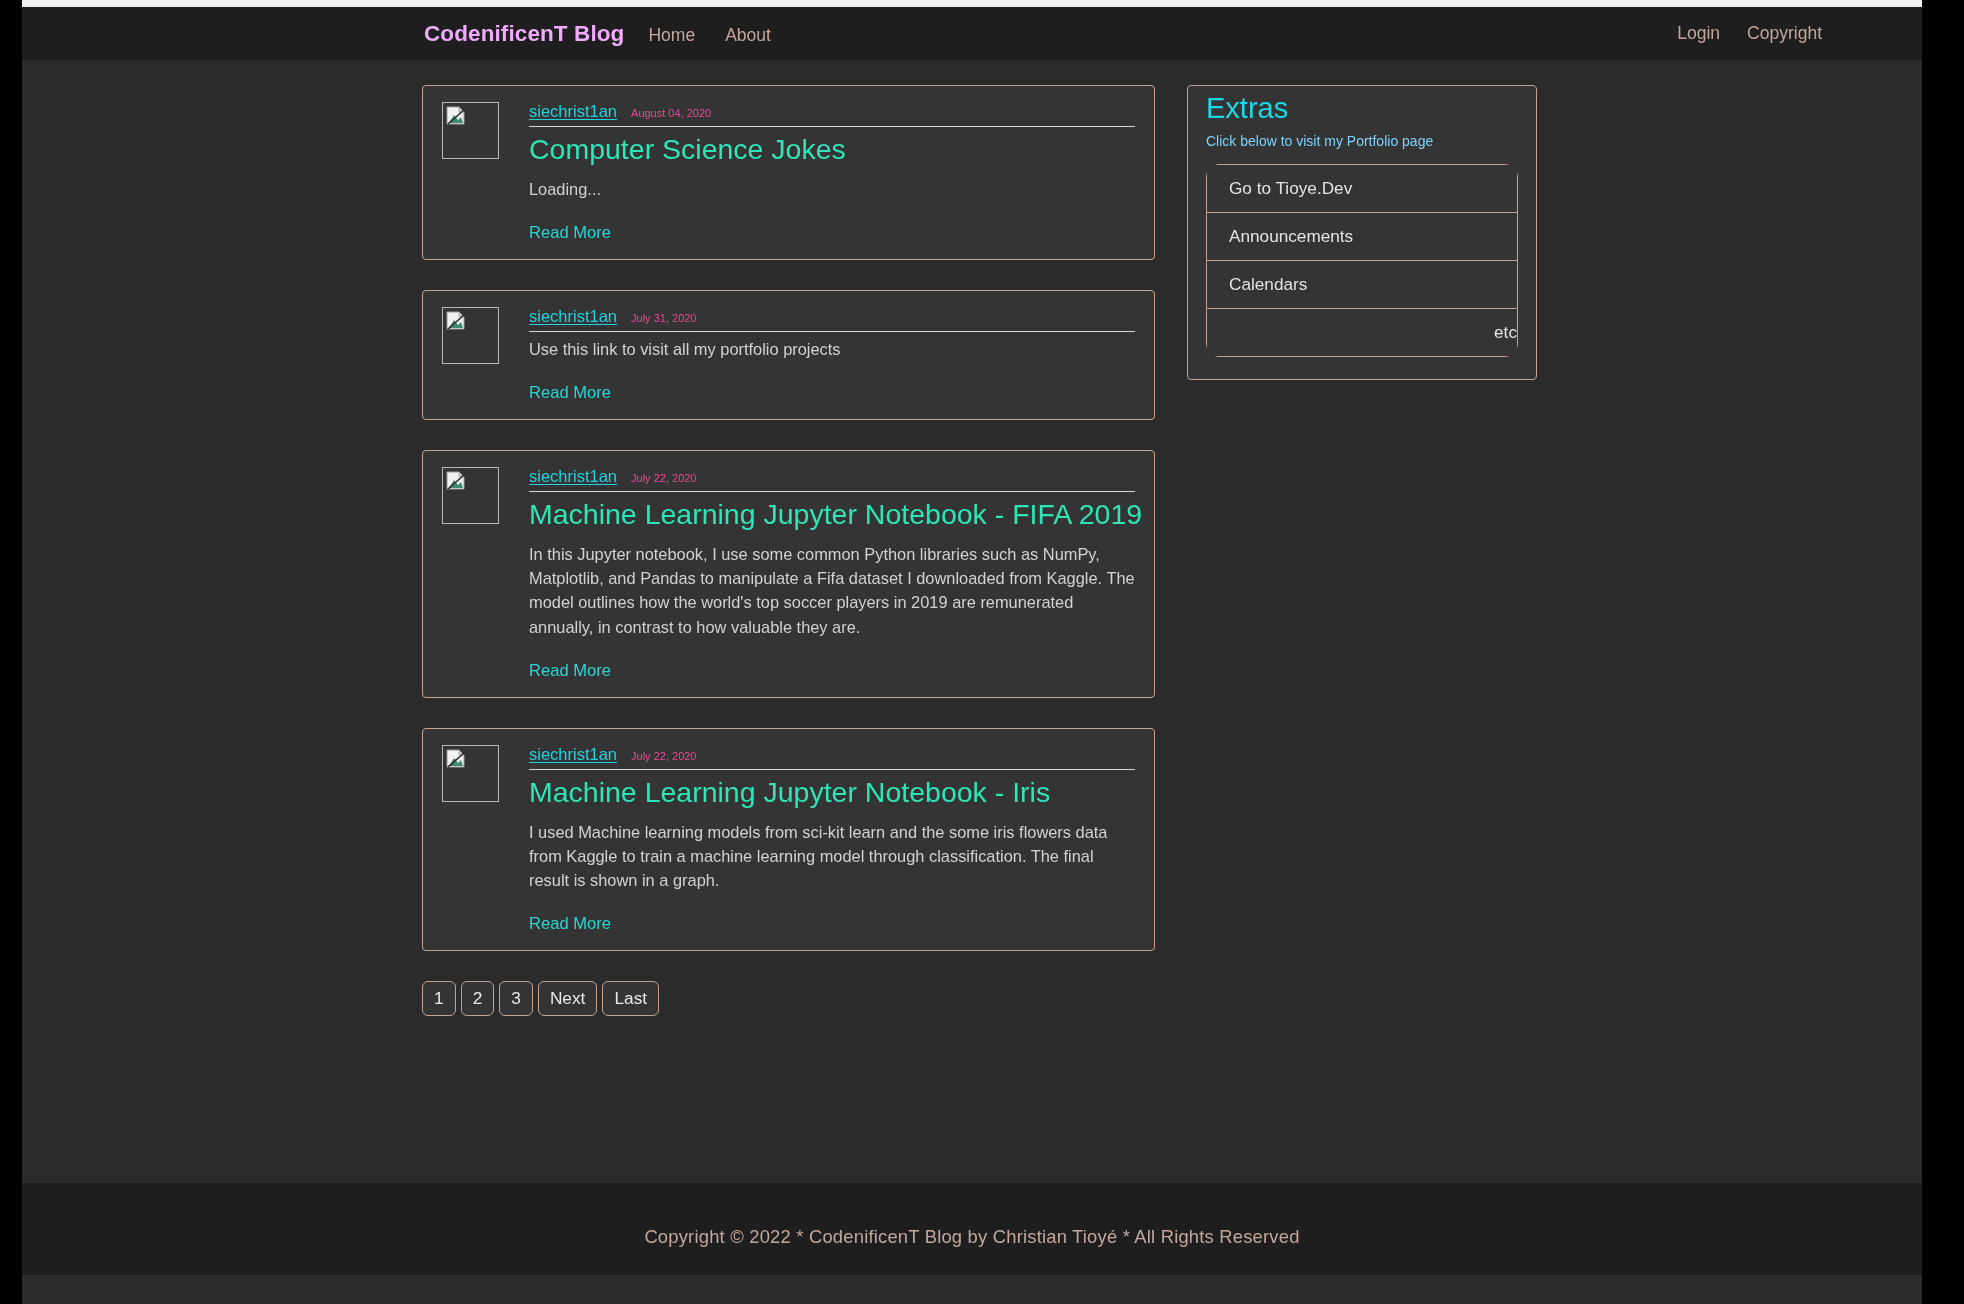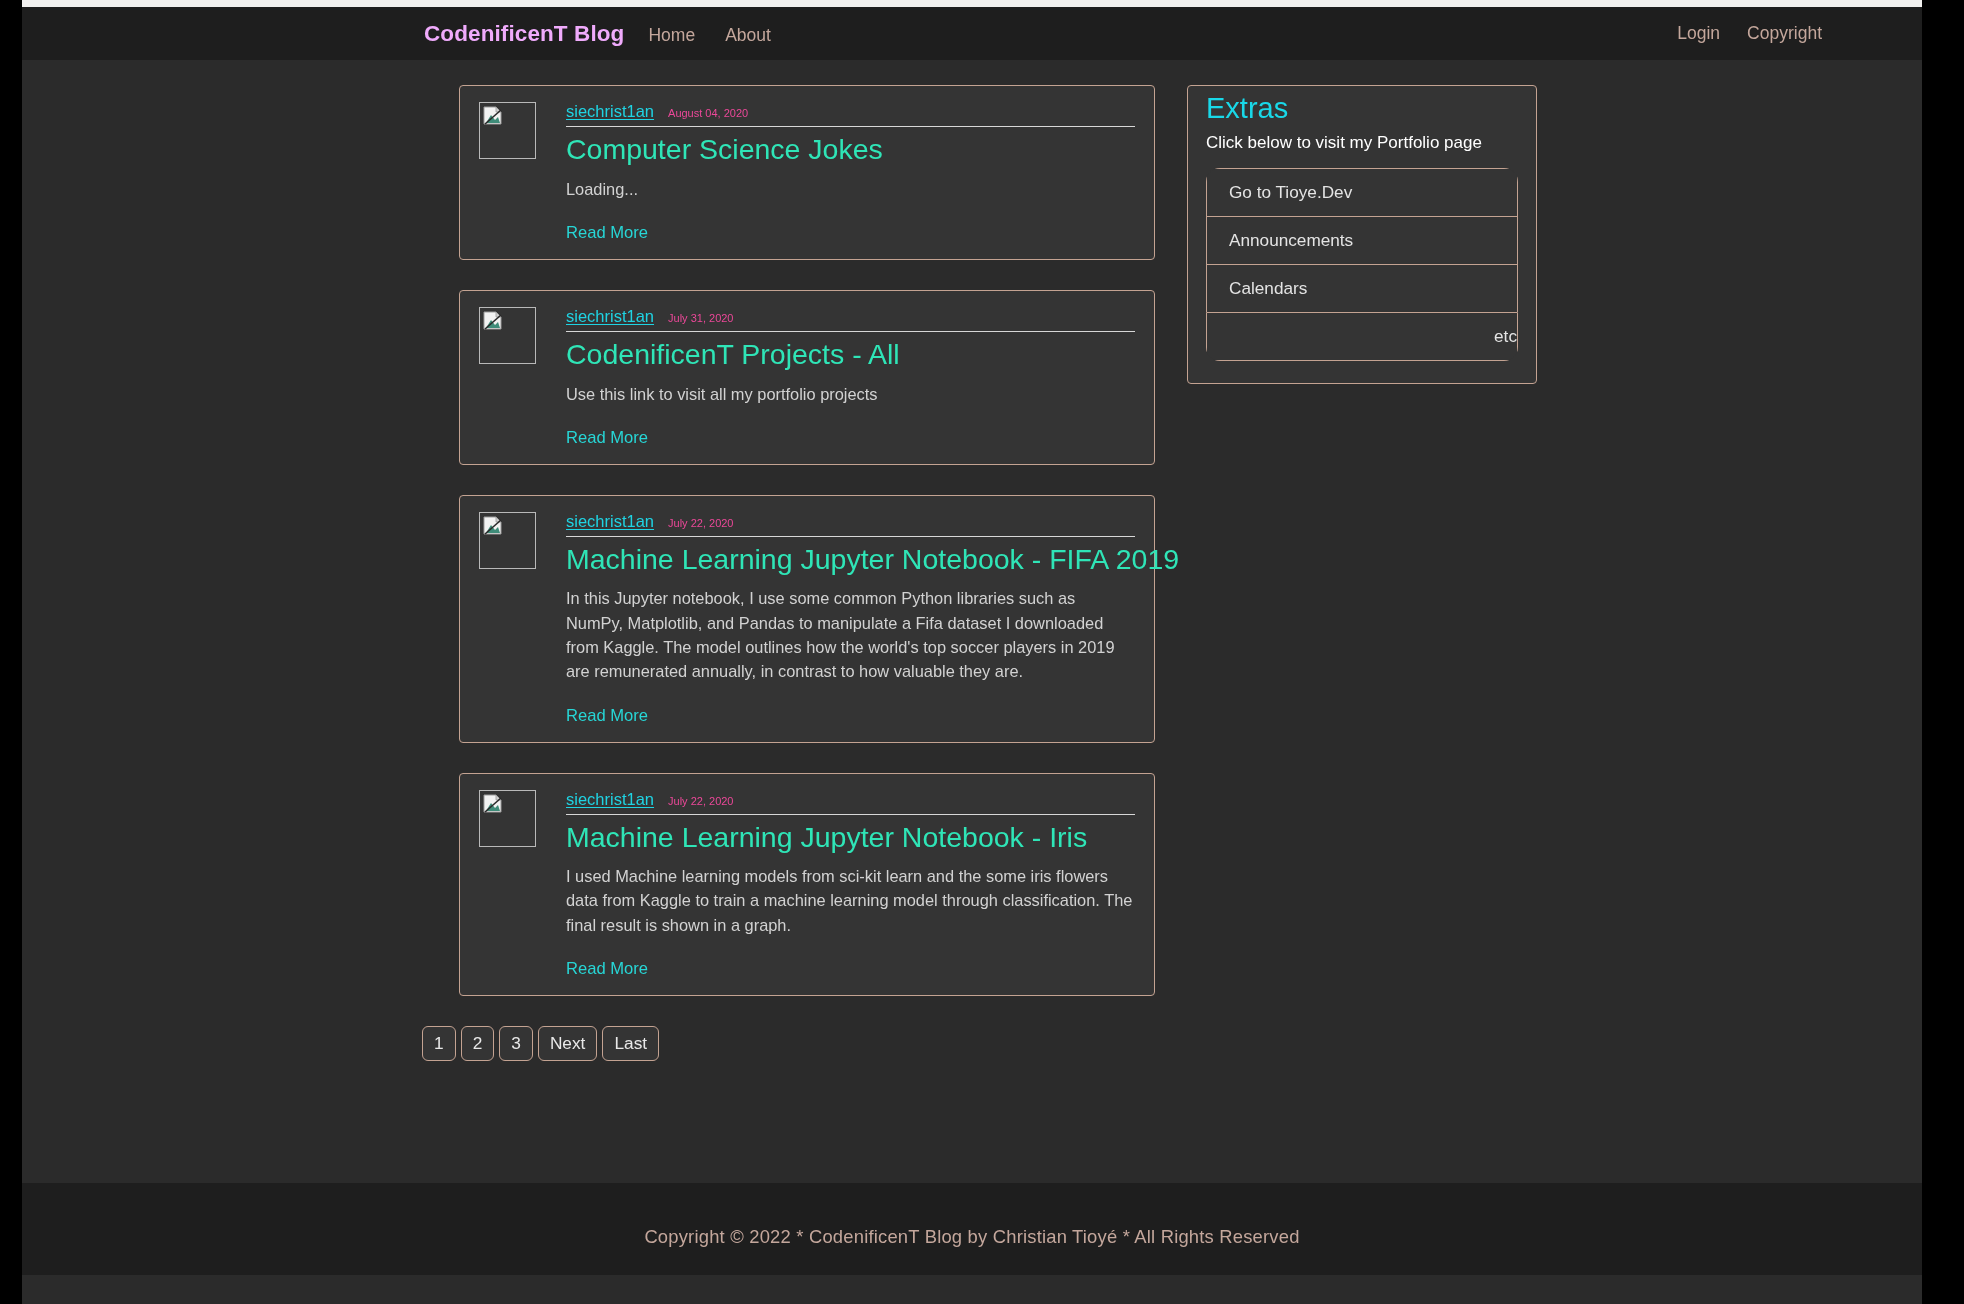--- a/index.html
+++ b/index.html
@@ -101,21 +101,20 @@
 
   
   .card {
     background: #343434;
     border: 1px solid #c4a392;
     border-radius: 4px;
     margin-bottom: 30px;
     padding: 16px 19px 16px 19px;
     display: flex;
     box-sizing: border-box;
-    margin-left: 37px;
   }
   .thumb-wrap { flex: none; width: 73px; margin-right: 14px; }
   .thumb {
     width: 57px; height: 57px;
     border: 1px solid #b9b9b9;
     background: #343434;
     position: relative;
     box-sizing: border-box;
   }
   .thumb svg { position: absolute; left: 3px; top: 3px; }
@@ -174,22 +173,22 @@
     box-sizing: border-box;
   }
   .side-title {
     color: #19d8e8;
     font-size: 29px;
     font-weight: normal;
     margin: 0 0 8px 0;
     line-height: 1.15;
   }
   .side-sub {
-    color: #ffffff;
-    font-size: 17px;
+    color: #7dd3fc;
+    font-size: 14px;
     margin: 0 0 15px 0;
   }
   .list-group {
     border-radius: 14px;
     overflow: hidden;
   }
   .list-item {
     border: 1px solid #c4a392;
     border-bottom: none;
     color: #e4e4e4;
@@ -310,21 +309,20 @@
                   <path d="M2 18 L18 4" stroke="#2a2a2a" stroke-width="1.6"></path>
                 </svg>
               </div>
             </div>
             <div class="card-body">
               <div class="meta-line">
                 <a class="author" href="#">siechrist1an</a>
                 <span class="post-date">July 31, 2020</span>
               </div>
               <hr class="meta-rule">
-              <h2 class="post-title">CodenificenT Projects - All</h2>
               <p class="post-text">Use this link to visit all my portfolio projects</p>
               <a class="read-more" href="#">Read More</a>
             </div>
           </article>
 
           <article class="card">
             <div class="thumb-wrap">
               <div class="thumb">
                 <svg width="20" height="20" viewBox="0 0 20 20" aria-hidden="true">
                   <path d="M1 1 H13 L18 6 V18 H1 Z" fill="#f2f2f2" stroke="#9a9a9a" stroke-width="1"></path>

